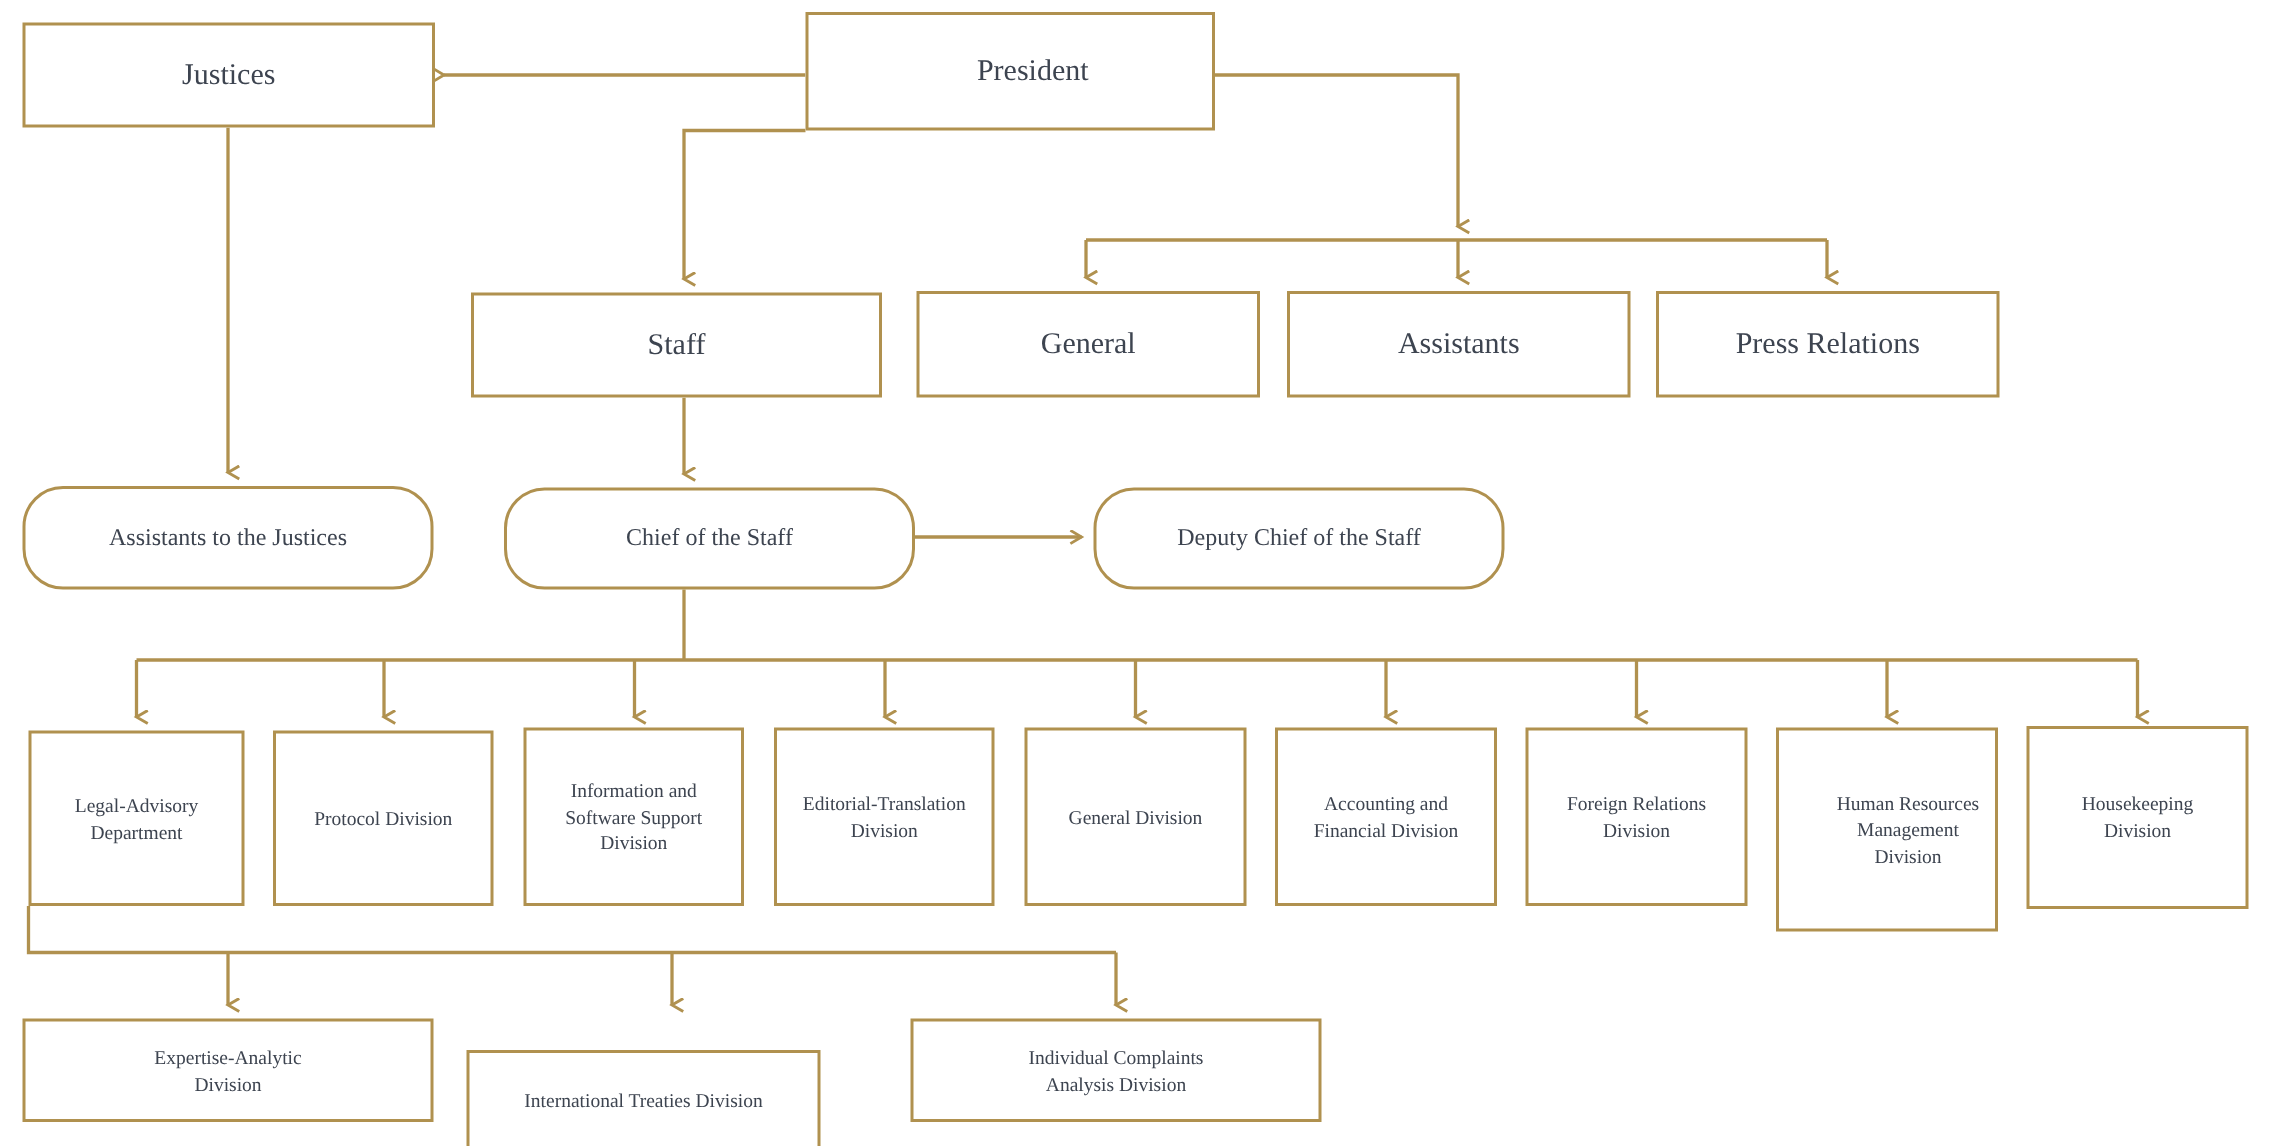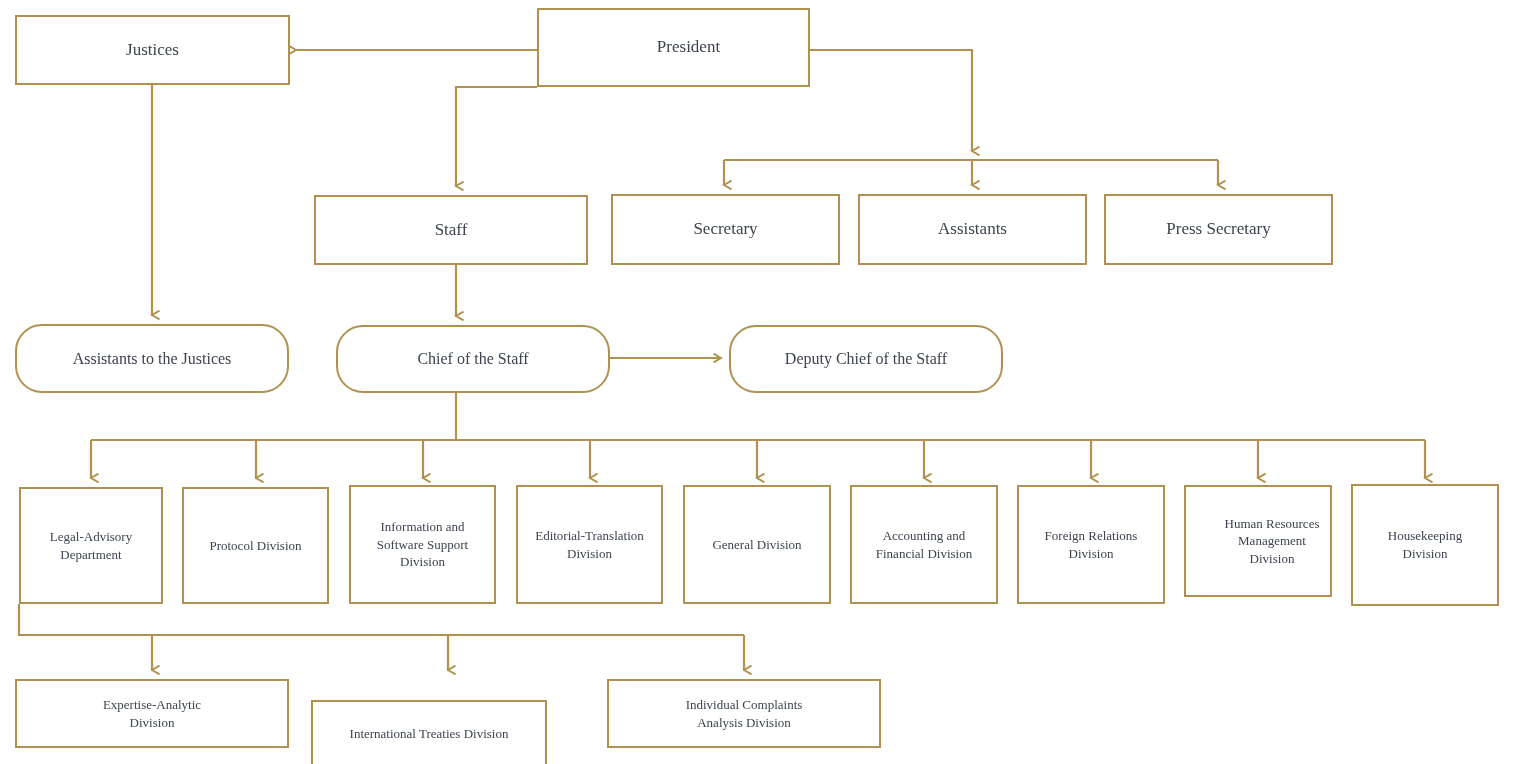--- a/index.html
+++ b/index.html
@@ -33,21 +33,21 @@
     text-align:center;
     line-height:1.35;
     color:#3d4450;
     z-index:2;
   }
   .node .label{
     display:block;
     padding:0 6px;
     white-space:pre-line;
   }
-  .t-lg{font-size:17px;}
+  .t-lg{font-size:20px;}
   .t-md{font-size:16px;border-radius:27px;}
   .t-sm{font-size:13px;}
 </style>
 </head>
 <body>
 
 <div id="canvas">
 
   <svg id="edges" viewBox="0 0 1514 764" width="1514" height="764" xmlns="http://www.w3.org/2000/svg">
     <defs>
@@ -106,29 +106,29 @@
 
   <div class="node t-lg" style="left:537px; top:8px;   width:273px; height:79px;padding-left:30px;">
     <span class="label">President</span>
   </div>
 
   <div class="node t-lg" style="left:314px; top:195px; width:274px; height:70px;">
     <span class="label">Staff</span>
   </div>
 
   <div class="node t-lg" style="left:611px; top:194px; width:229px; height:71px;">
-    <span class="label">Secretary</span>
+    <span class="label">General</span>
   </div>
 
   <div class="node t-lg" style="left:858px; top:194px; width:229px; height:71px;">
     <span class="label">Assistants</span>
   </div>
 
   <div class="node t-lg" style="left:1104px;top:194px; width:229px; height:71px;">
-    <span class="label">Press Secretary</span>
+    <span class="label">Press Relations</span>
   </div>
 
   <div class="node t-md" style="left:15px;  top:324px; width:274px; height:69px;">
     <span class="label">Assistants to the Justices</span>
   </div>
 
   <div class="node t-md" style="left:318px; top:325px; width:274px; height:68px;margin-left:18px;">
     <span class="label">Chief of the Staff</span>
   </div>
 
@@ -163,21 +163,21 @@
   <div class="node t-sm" style="left:850px;  top:485px; width:148px; height:119px;">
     <span class="label">Accounting and
 Financial Division</span>
   </div>
 
   <div class="node t-sm" style="left:1017px; top:485px; width:148px; height:119px;">
     <span class="label">Foreign Relations
 Division</span>
   </div>
 
-  <div class="node t-sm" style="left:1184px; top:485px; width:148px; height:112px;padding-left:28px;">
+  <div class="node t-sm" style="left:1184px; top:485px; width:148px; height:136px;padding-left:28px;">
     <span class="label">Human Resources
 Management Division</span>
   </div>
 
   <div class="node t-sm" style="left:1351px; top:484px; width:148px; height:122px;">
     <span class="label">Housekeeping
 Division</span>
   </div>
 
   <div class="node t-sm" style="left:15px;  top:679px; width:274px; height:69px;">

